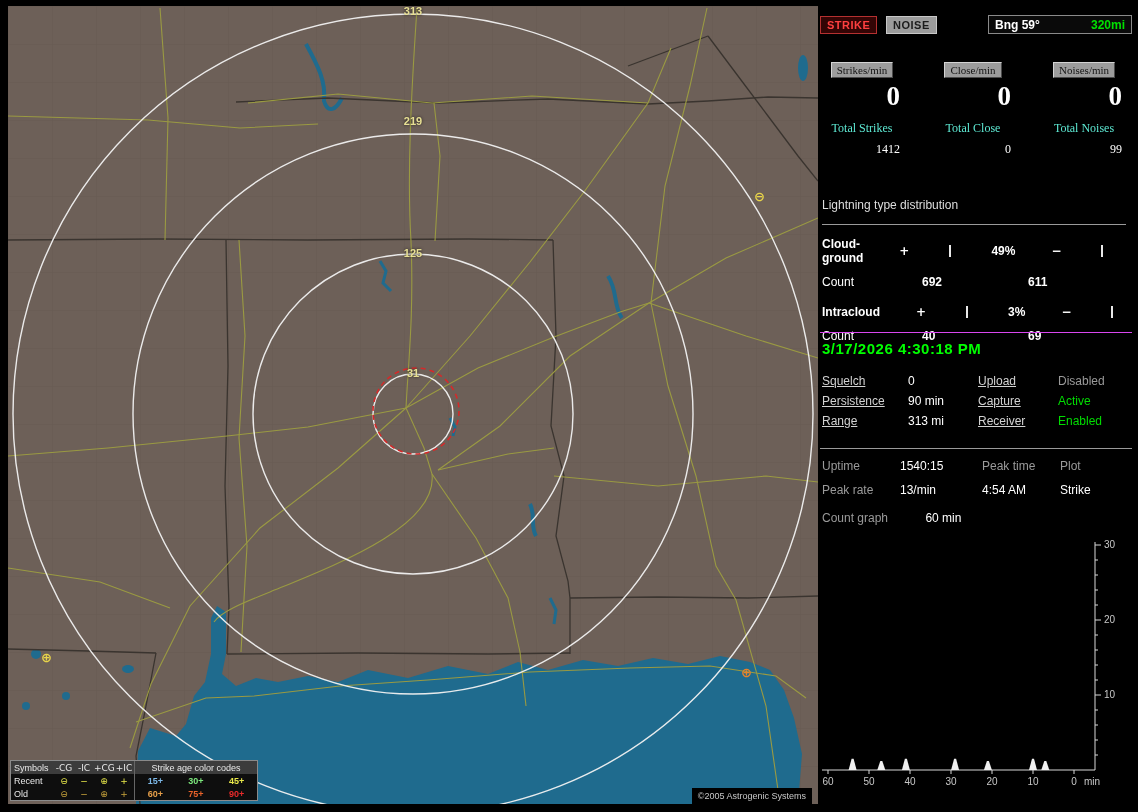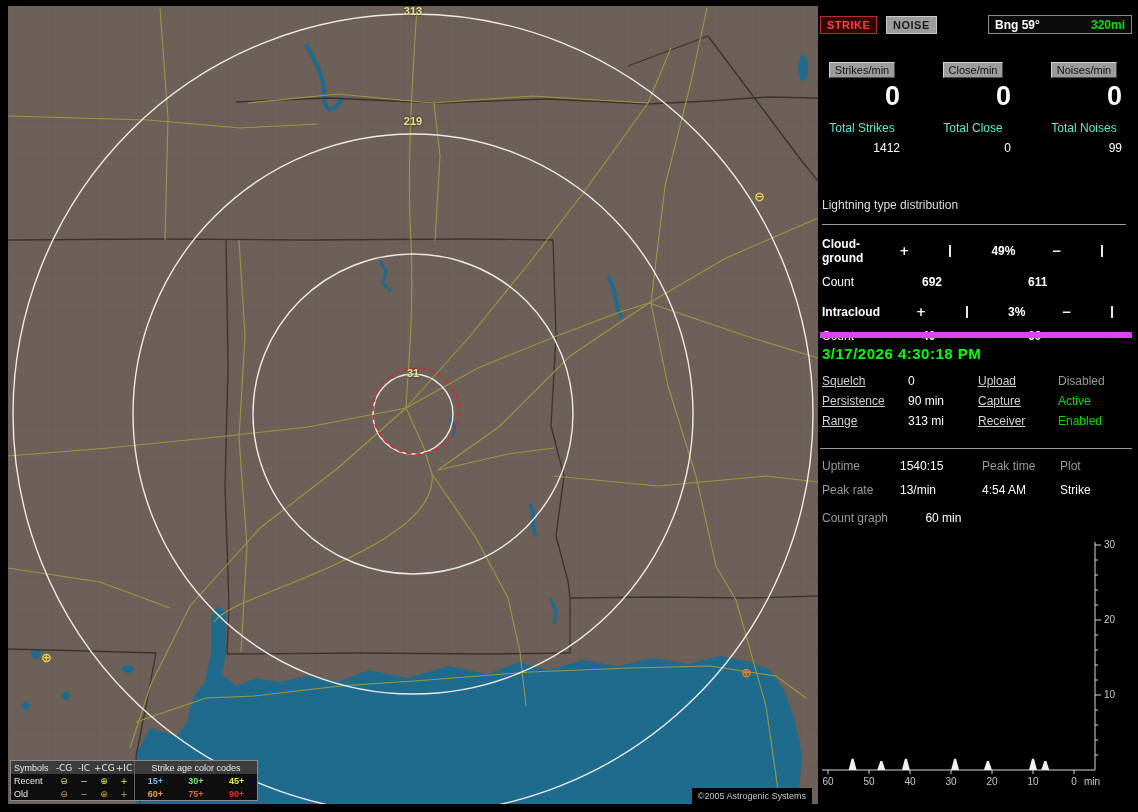--- a/index.html
+++ b/index.html
@@ -31,42 +31,42 @@
   
   #panel{position:absolute;left:820px;top:0;width:318px;height:812px;color:#fff;font-size:12px;}
   .tbtn{position:absolute;top:16px;height:14px;line-height:14px;padding:1px 6px;
       font-size:11px;font-weight:bold;text-align:center;letter-spacing:.5px;cursor:pointer;}
   #strike-btn{left:0;background:#330505;border:1px solid #b43030;color:#ff4040;}
   #noise-btn{left:66px;background:#9c9c9c;border:1px solid #c8c8c8;color:#1c1c1c;}
   #bng-box{position:absolute;left:168px;top:15px;width:130px;height:17px;background:#0a0a0a;
       border:1px solid #8a8a8a;display:flex;justify-content:space-between;align-items:center;
       padding:0 6px;font-weight:bold;font-size:12px;}
 
-  .rate-col{position:absolute;top:62px;width:84px;text-align:center;}
+  .rate-col{position:absolute;top:62px;width:84px;text-align:center;font-family:Liberation Serif, serif;}
   #rc0{left:0}#rc1{left:111px}#rc2{left:222px}
   .rate-btn{display:inline-block;background:#9c9c9c;color:#141414;font-size:11px;
       padding:1px 5px;border:1px solid;border-color:#d4d4d4 #4a4a4a #4a4a4a #d4d4d4;cursor:pointer;}
   .rate-val{font-size:27px;font-weight:bold;color:#fff;margin-top:3px;height:34px;text-align:right;padding-right:4px;}
   .total-label{font-size:12px;color:#5eead4;margin-top:6px;}
   .total-val{font-size:12px;color:#fff;margin-top:6px;text-align:right;padding-right:4px;}
 
   #dist{position:absolute;top:198px;left:0;width:312px;padding-left:2px;}
   .dist-title{color:#dedede;padding-bottom:12px;border-bottom:1px solid #9a9a9a;width:304px;}
   .dist-row{display:flex;align-items:center;margin-top:12px;gap:36px;}
   .dist-label{width:86px;font-weight:bold;}
   .sign{width:12px;text-align:center;font-weight:bold;font-family:"DejaVu Sans",sans-serif;}
   .bar{display:inline-block;width:54px;height:10px;background:#fff;border:1px solid #e8e8e8;margin:0 4px;overflow:hidden;}
   .bar-fill{display:block;height:100%;}
   .pct{width:34px;font-weight:bold;}
   .count-row{display:flex;margin-top:10px;}
   .count-label{width:100px;}
   .count-pos{width:106px;font-weight:bold;}
   .count-neg{font-weight:bold;}
 
-  #datetime-box{position:absolute;top:332px;left:0;width:310px;border-top:6px solid #d946ef;padding:7px 0 0 2px;}
+  #datetime-box{position:absolute;top:332px;left:0;width:310px;border-top:1px solid #d946ef;padding:7px 0 0 2px;}
   #datetime{font-size:15px;font-weight:bold;letter-spacing:.5px;}
 
   #settings{position:absolute;top:374px;left:2px;width:308px;display:grid;
       grid-template-columns:86px 70px 80px 72px;row-gap:6px;line-height:14px;}
   .s-label{color:#d2d2d2;text-decoration:underline;}
   .s-value{color:#fff;}
 
   #stats{position:absolute;top:448px;left:0;width:310px;border-top:1px solid #9a9a9a;padding:10px 0 0 2px;}
   #stats-grid{display:grid;grid-template-columns:78px 82px 78px 72px;row-gap:10px;line-height:14px;}
   .stat-label{color:#9a9a9a;}
@@ -147,20 +147,21 @@
         <circle cx="405" cy="408" r="40"></circle>
         <circle cx="405" cy="408" r="160"></circle>
         <circle cx="405" cy="408" r="280"></circle>
         <circle cx="405" cy="408" r="400"></circle>
       </g>
       <circle cx="408" cy="405" r="43" stroke="#d42a2a" stroke-width="1.6" stroke-dasharray="5,4" fill="none"></circle>
     </svg>
 
     <span class="ring-label" id="rl0">313</span>
     <span class="ring-label" id="rl1">219</span>
+    <span class="ring-label" id="rl2">125</span>
     <span class="ring-label" id="rl3">31</span>
 
     <div id="markers">
         <span class="marker" style="left: 746px; top: 184px; color: rgb(232, 212, 74);">⊖</span>
         <span class="marker" style="left: 33px; top: 645px; color: rgb(232, 212, 74);">⊕</span>
         <span class="marker" style="left: 733px; top: 660px; color: rgb(232, 131, 42);">⊕</span>
       </div>
     <div id="legend">
         <div class="lg-row lg-head">
           <span class="lg-c0">Symbols</span>

